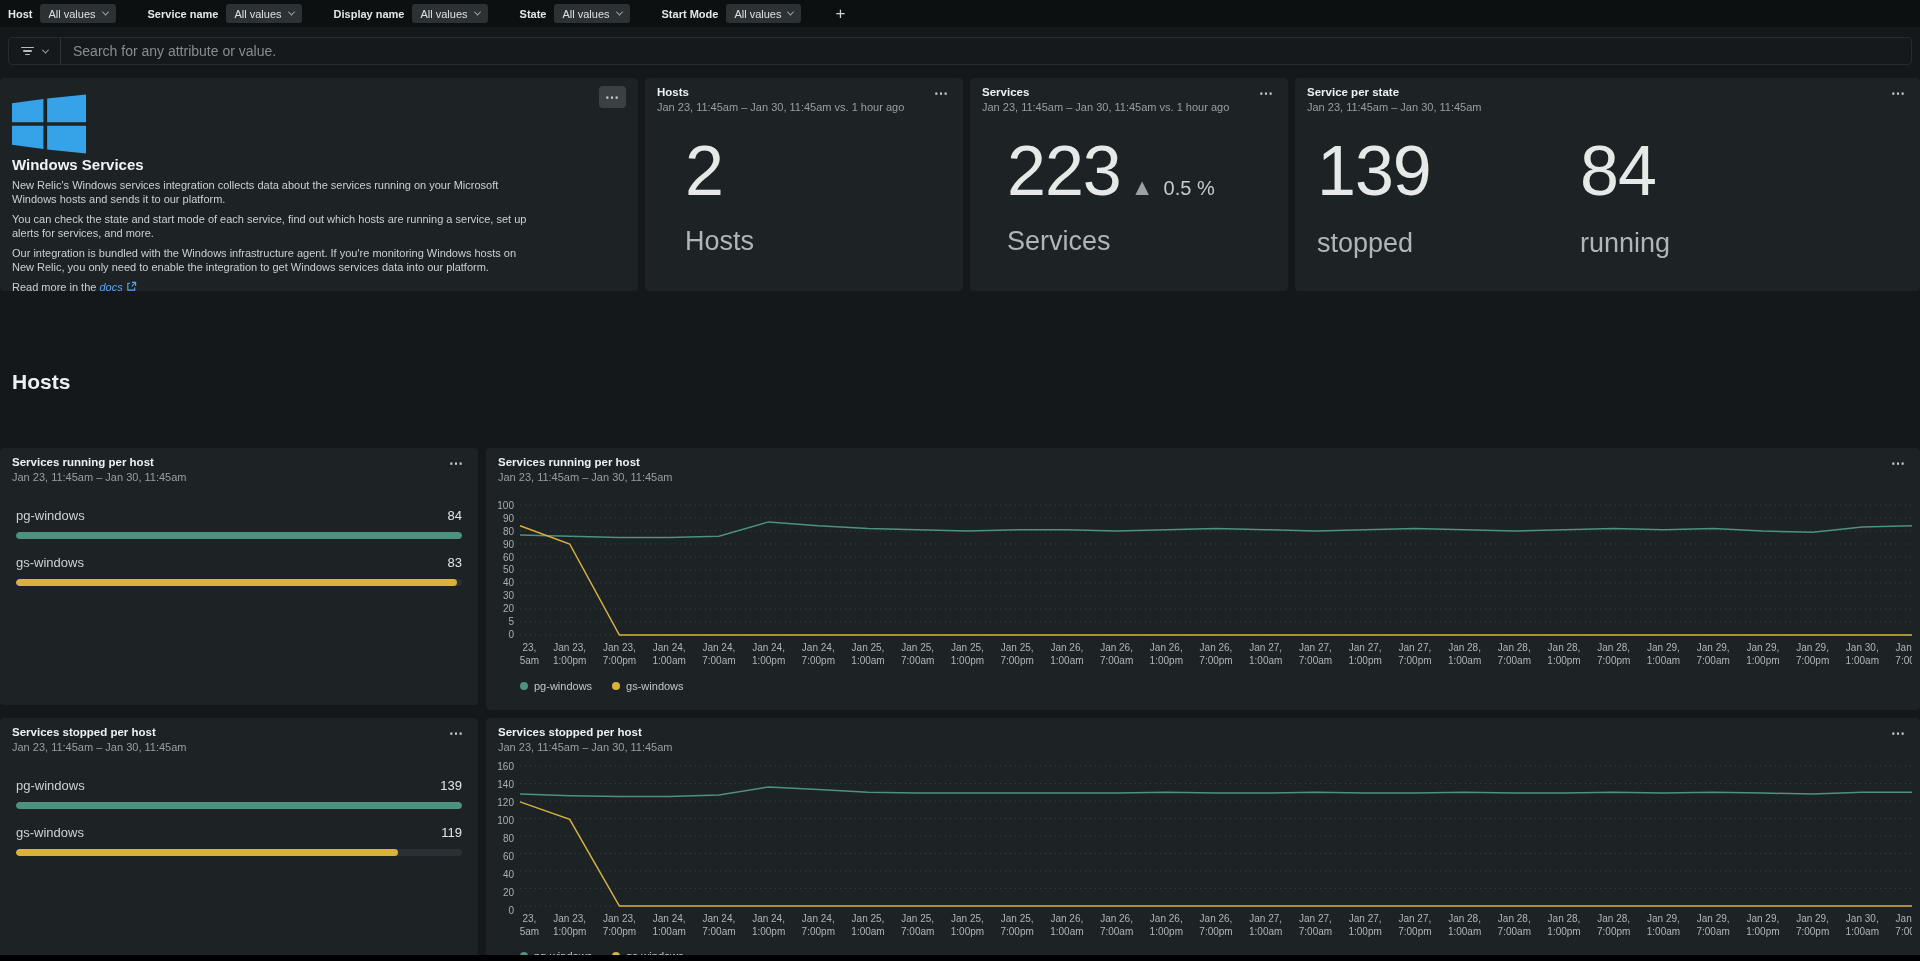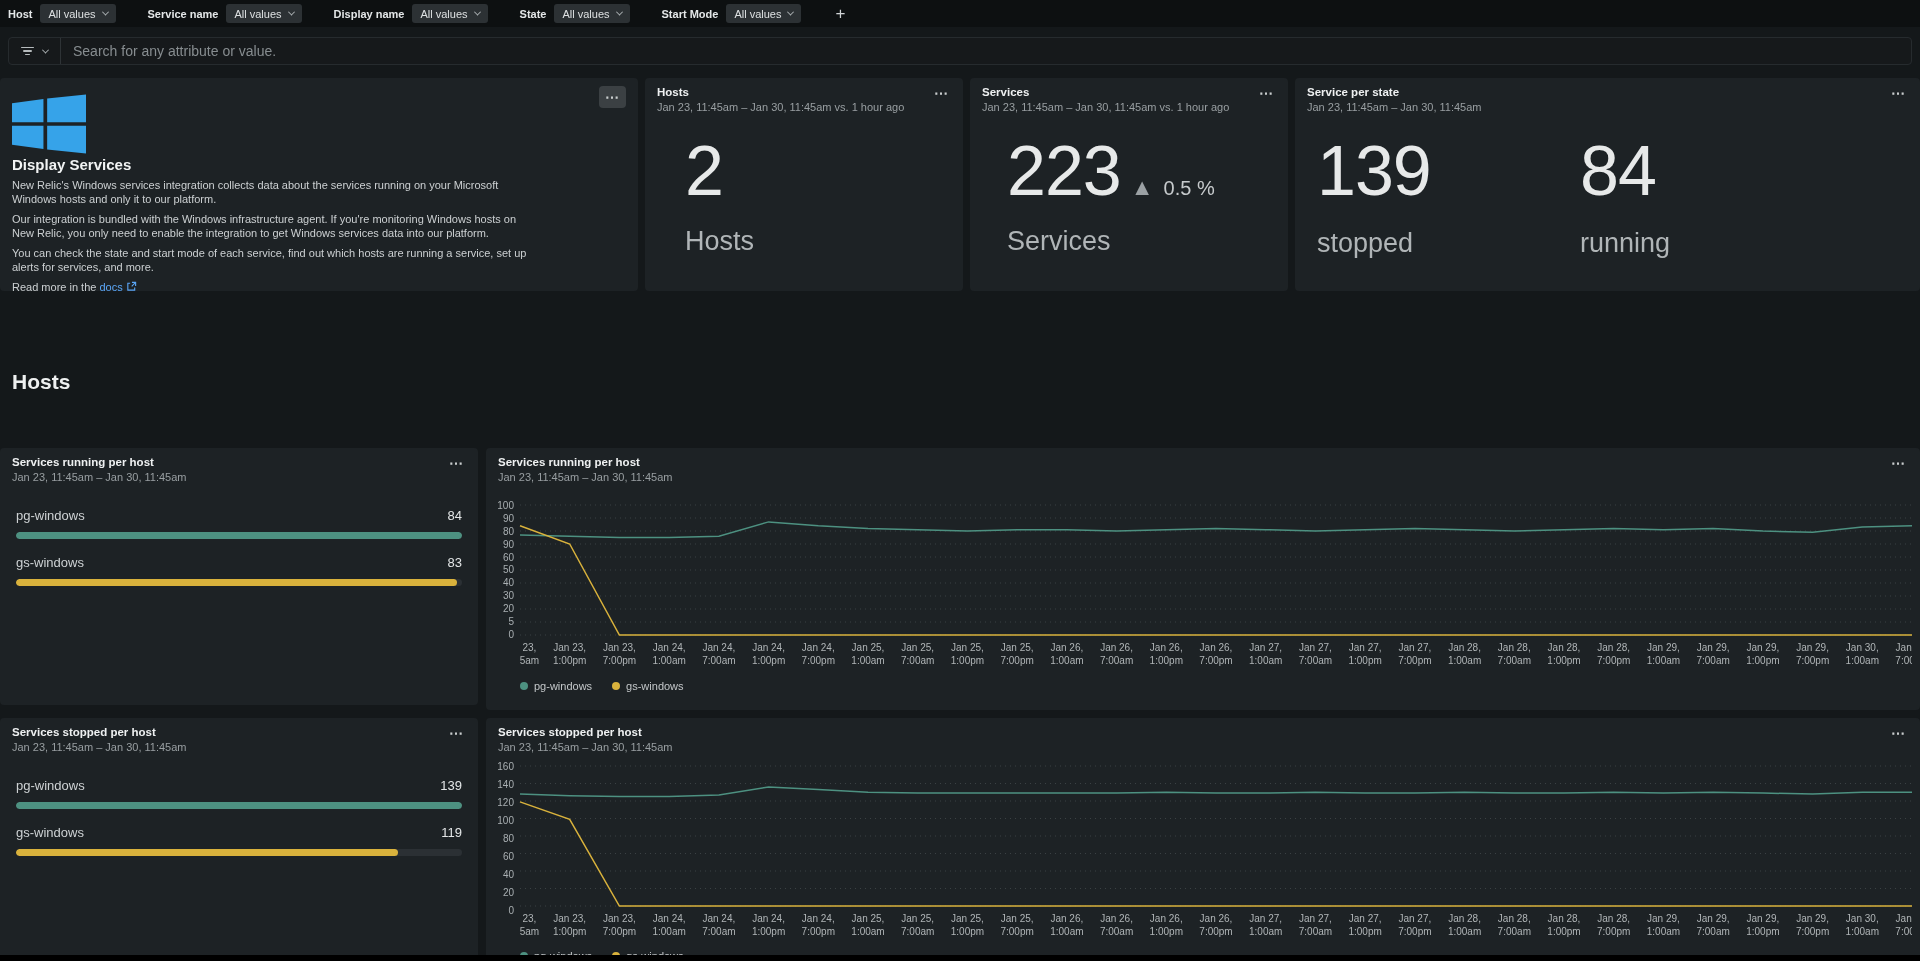--- a/index.html
+++ b/index.html
@@ -41,21 +41,21 @@
               font-size:14px; font-weight:bold; letter-spacing:1px; cursor:pointer; line-height:1;
               padding:3px 4px; border-radius:4px; font-family:inherit; }
   .menu-btn.boxed { background:#3b4043; right:12px; top:8px; padding:4px 6px; }
 
   
   .intro-card { left:0; top:78px; width:638px; height:213px; }
   .win-logo { position:absolute; left:12px; top:16px; }
   .intro-title { position:absolute; left:12px; top:78px; font-size:15px; font-weight:bold; color:#f2f4f4; }
   .intro-text { position:absolute; left:12px; top:100px; width:516px; font-size:11px; line-height:1.28; color:#ccd0d2; }
   .intro-text p { margin-bottom:6px; }
-  .docs-link { color:#5ba7f8; text-decoration:none; cursor:pointer; }
+  .docs-link { color:#5ba7f8; text-decoration:none; cursor:pointer;font-style:italic; }
   .ext-icon { vertical-align:-1px; margin-left:3px; }
 
   .billboard-value { position:absolute; font-size:70px; color:#e7e9e9; line-height:1; letter-spacing:-1px; }
   .billboard-label { position:absolute; font-size:27px; color:#b0b5b7; }
   .hosts-card { left:645px; top:78px; width:318px; height:213px; }
   .services-card { left:970px; top:78px; width:318px; height:213px; }
   .state-card { left:1295px; top:78px; width:625px; height:213px; }
   .value-row { position:absolute; left:37px; top:58px; display:flex; align-items:baseline; gap:10px; }
   .value-row .big { font-size:70px; color:#e7e9e9; line-height:1; letter-spacing:-1px; }
   .delta-tri { font-size:23px; color:#9ba1a4; }
@@ -152,25 +152,25 @@
 
 <div class="card intro-card">
   <svg class="win-logo" width="74" height="60" viewBox="0 0 80 64">
     <g fill="#36a3e9">
       <polygon points="0,9.5 34,5 34,30 0,30"></polygon>
       <polygon points="38,4.5 80,0 80,30 38,30"></polygon>
       <polygon points="0,34 34,34 34,59 0,54.5"></polygon>
       <polygon points="38,34 80,34 80,64 38,59.5"></polygon>
     </g>
   </svg>
-  <div class="intro-title">Display Services</div>
+  <div class="intro-title">Windows Services</div>
   <div class="intro-text">
-    <p>New Relic's Windows services integration collects data about the services running on your Microsoft Windows hosts and only it to our platform.</p>
+    <p>New Relic's Windows services integration collects data about the services running on your Microsoft Windows hosts and sends it to our platform.</p>
+    <p>You can check the state and start mode of each service, find out which hosts are running a service, set up alerts for services, and more.</p>
     <p>Our integration is bundled with the Windows infrastructure agent. If you're monitoring Windows hosts on New Relic, you only need to enable the integration to get Windows services data into our platform.</p>
-    <p>You can check the state and start mode of each service, find out which hosts are running a service, set up alerts for services, and more.</p>
     <p><span>Read more in the </span><a class="docs-link">docs</a><svg class="ext-icon" width="11" height="11" viewBox="0 0 12 12" style="color:#5ba7f8">
           <path d="M4.5 2.5 H2 v7.5 h7.5 V7" fill="none" stroke="currentColor" stroke-width="1.2"></path>
           <path d="M6.5 1.5 h4 v4" fill="none" stroke="currentColor" stroke-width="1.2"></path>
           <path d="M10.2 1.8 L6.2 5.8" fill="none" stroke="currentColor" stroke-width="1.2"></path>
         </svg></p>
   </div>
   <button class="menu-btn boxed">⋯</button>
 </div>
 
 <div class="card hosts-card">

